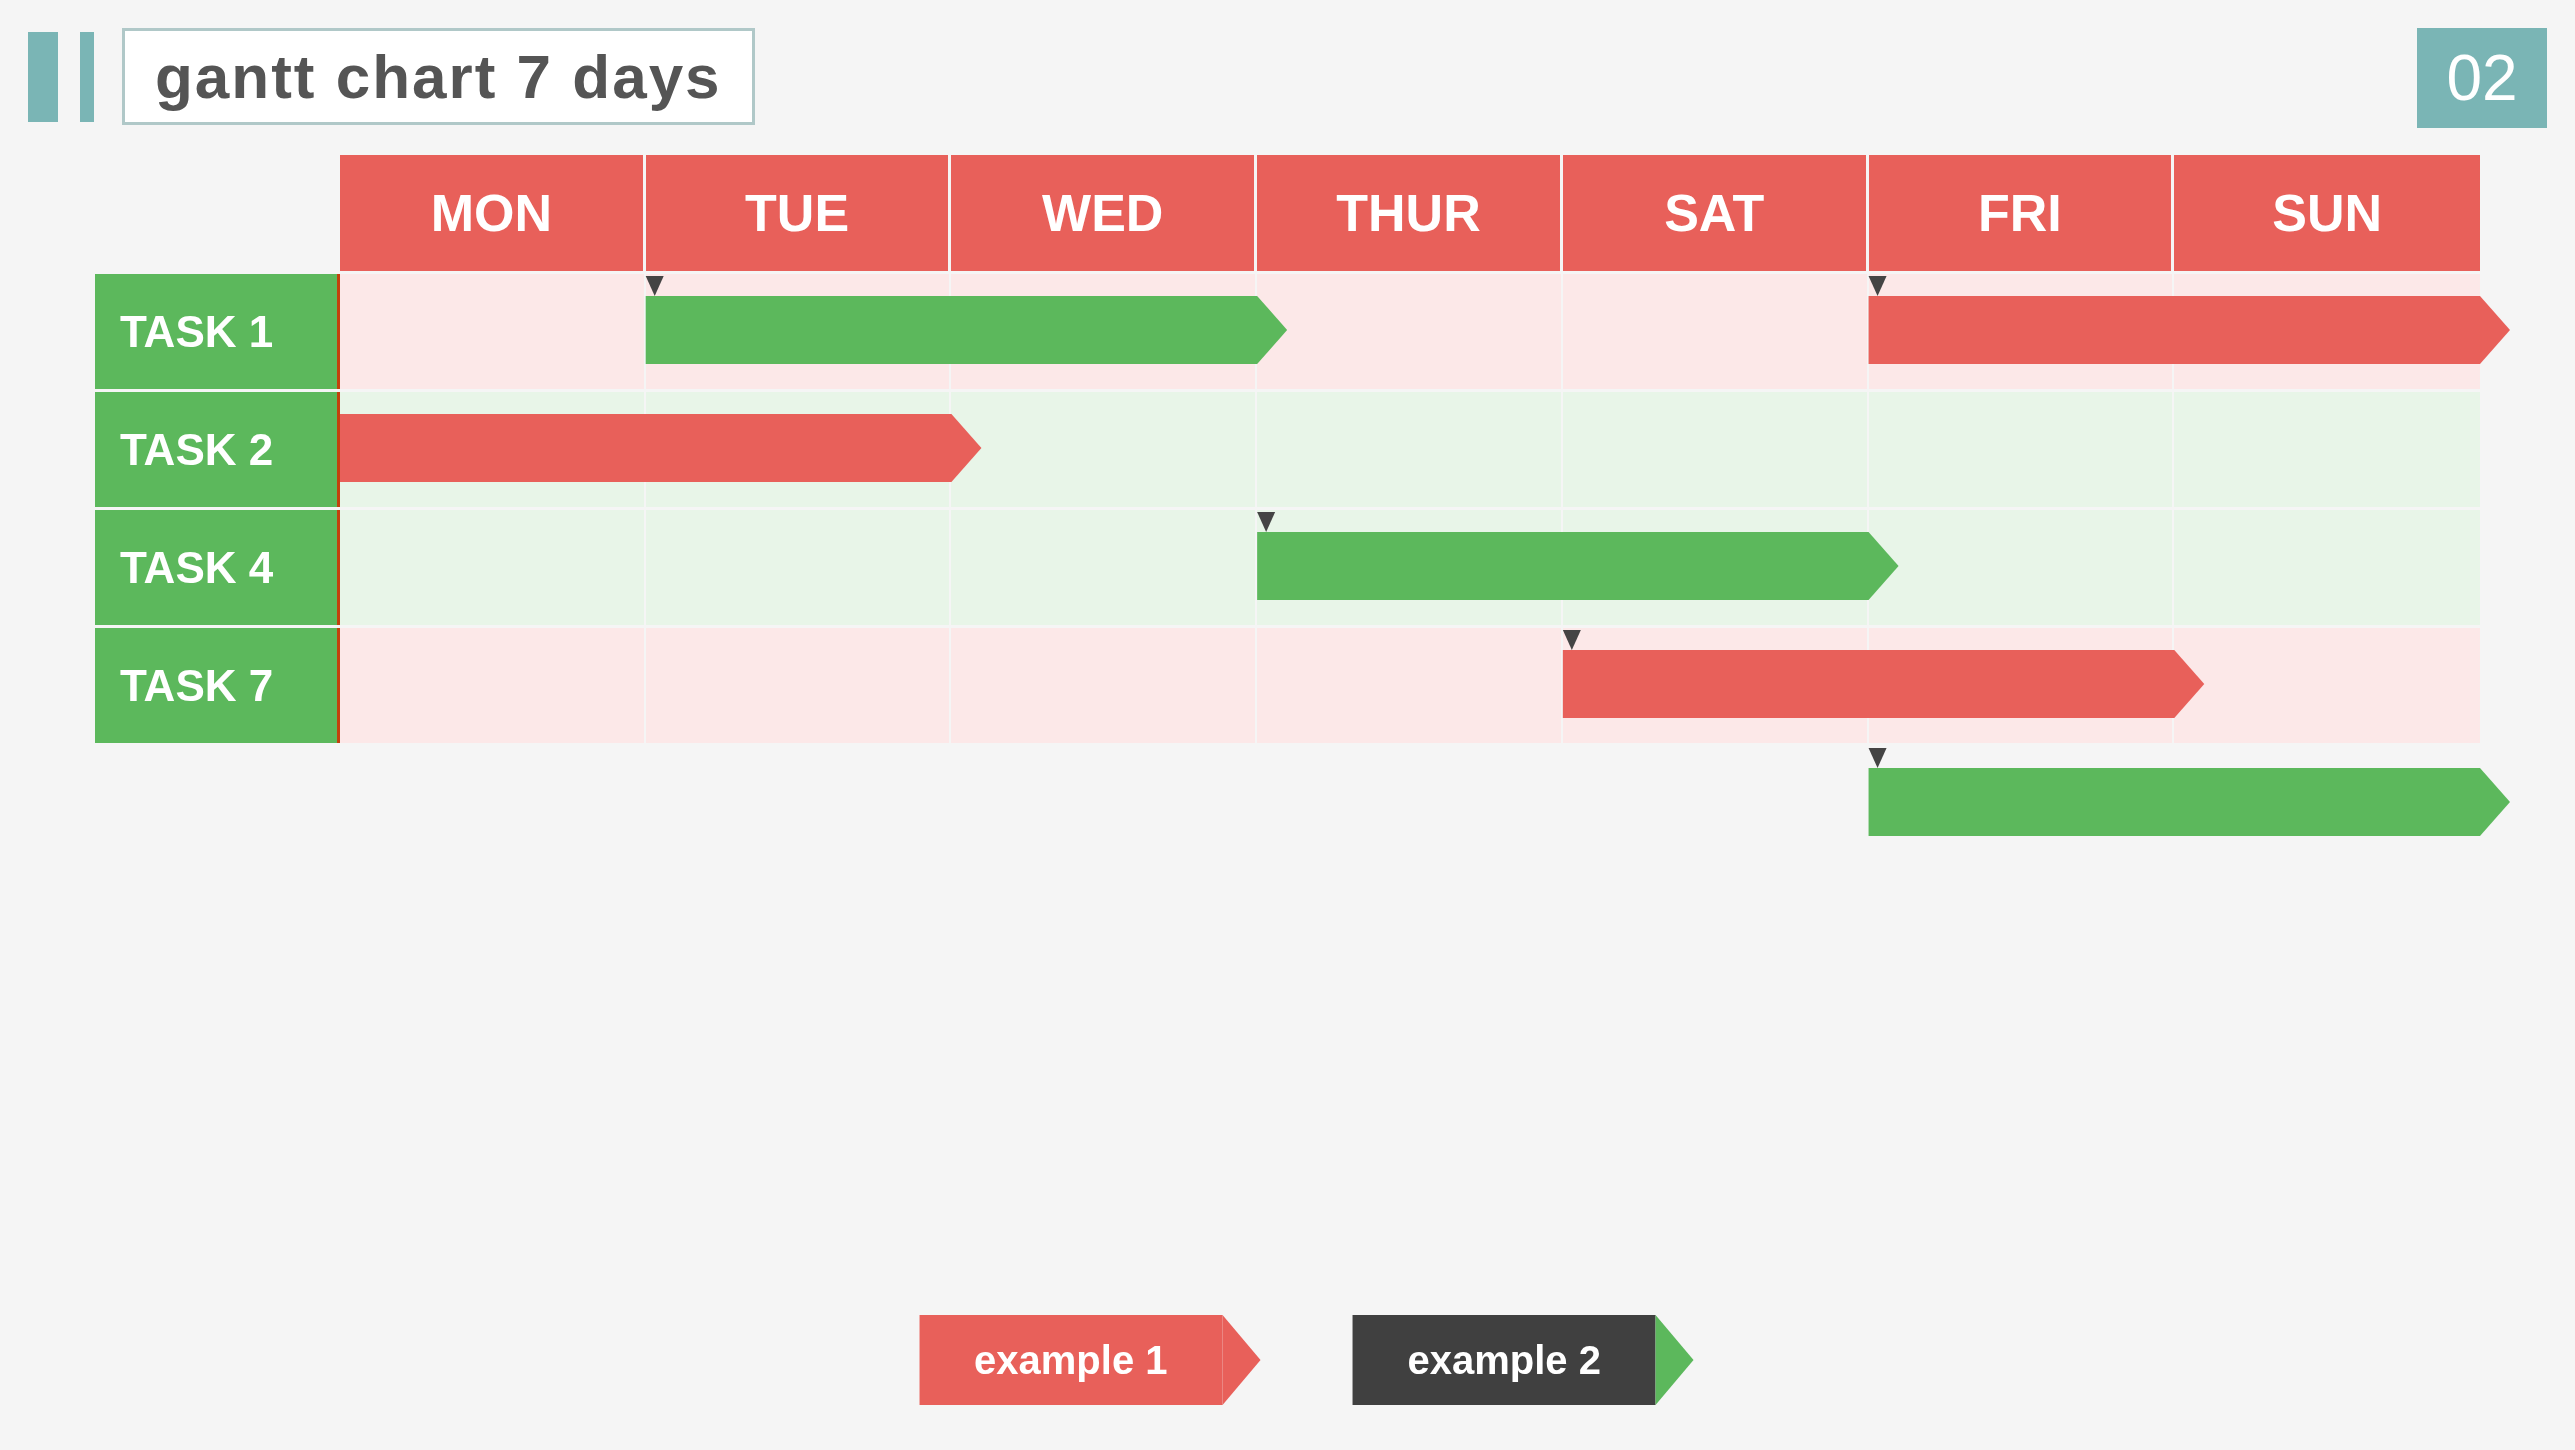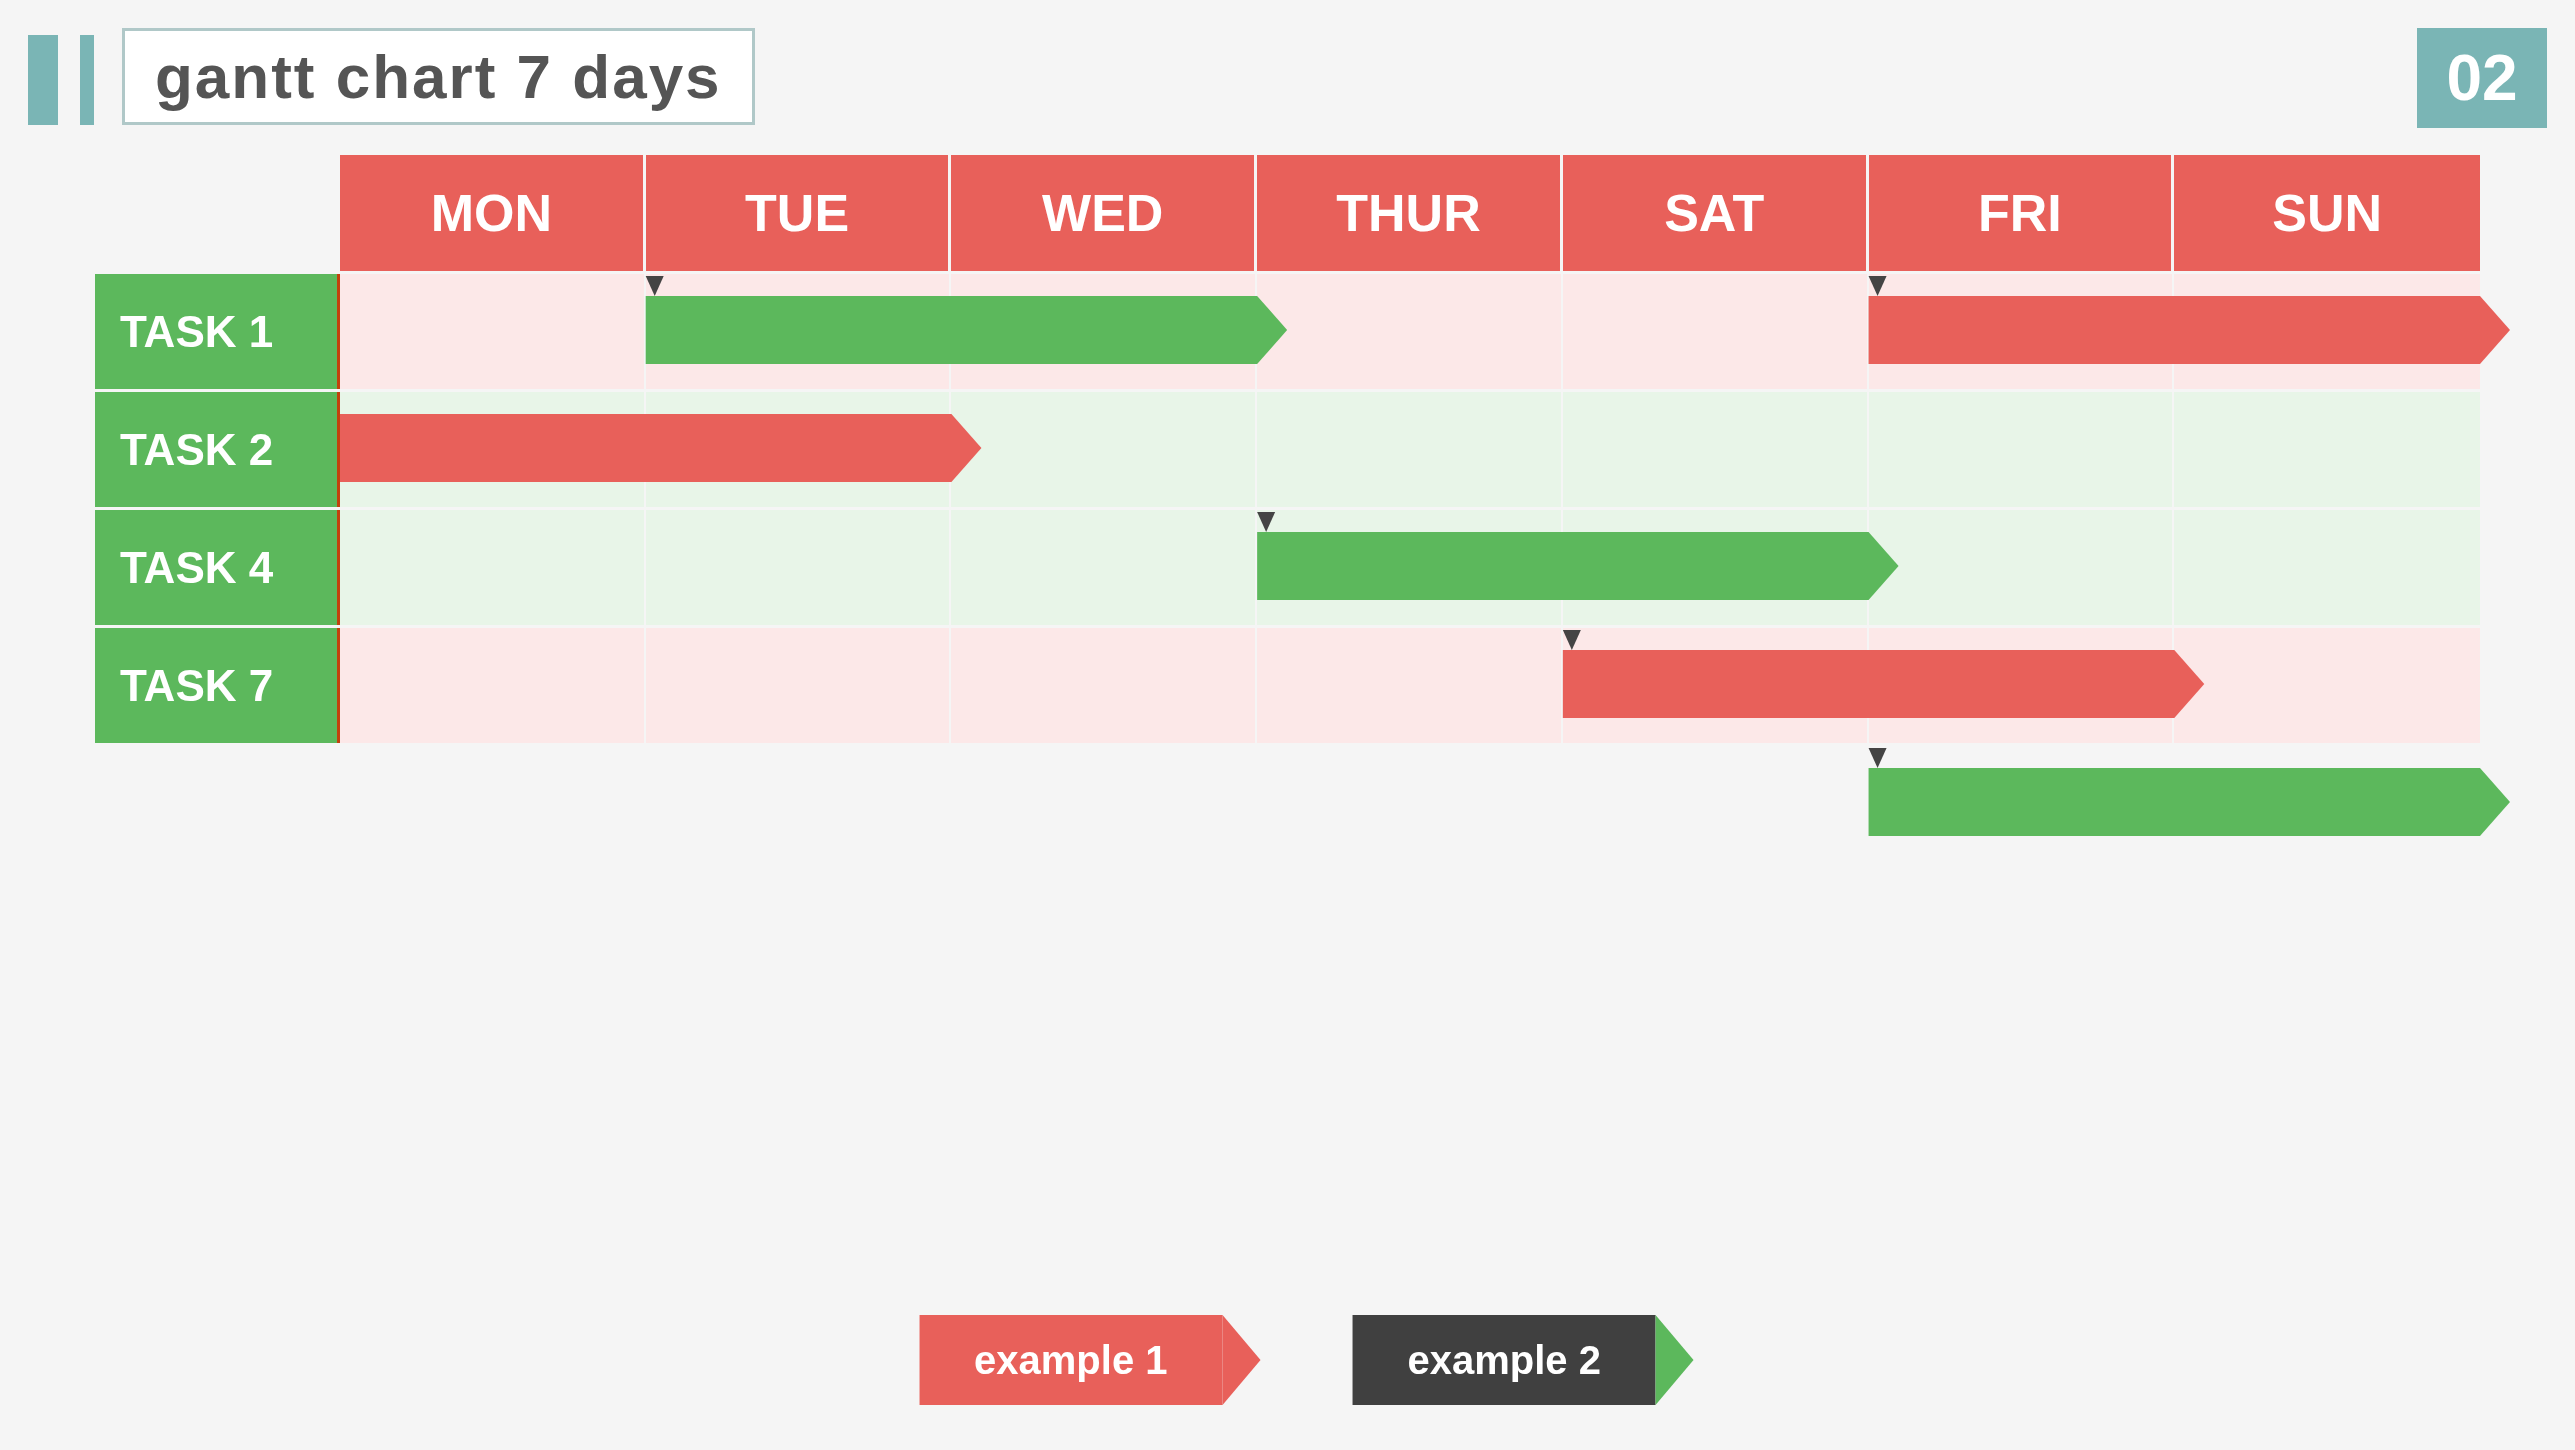--- a/index.html
+++ b/index.html
@@ -11,21 +11,21 @@
       overflow: hidden;
       position: relative;
     }
 
     
     .header {
       position: absolute;
       top: 28px;
       left: 28px;
       display: flex;
-      align-items: flex-end;
+      align-items: center;
       gap: 18px;
     }
     .header-accent {
       width: 30px;
       height: 90px;
       background: #7ab5b5;
       margin-right: 4px;
     }
     .header-accent-thin {
       width: 14px;
@@ -45,21 +45,21 @@
       letter-spacing: 2px;
     }
 
     .page-number {
       position: absolute;
       top: 28px;
       right: 28px;
       background: #7ab5b5;
       color: white;
       font-size: 64px;
-      font-weight: 700;
+      font-weight: 400;
       width: 130px;
       height: 100px;
       display: flex;
       align-items: center;
       justify-content: center;
     }
 
     
     .gantt-container {
       position: absolute;

